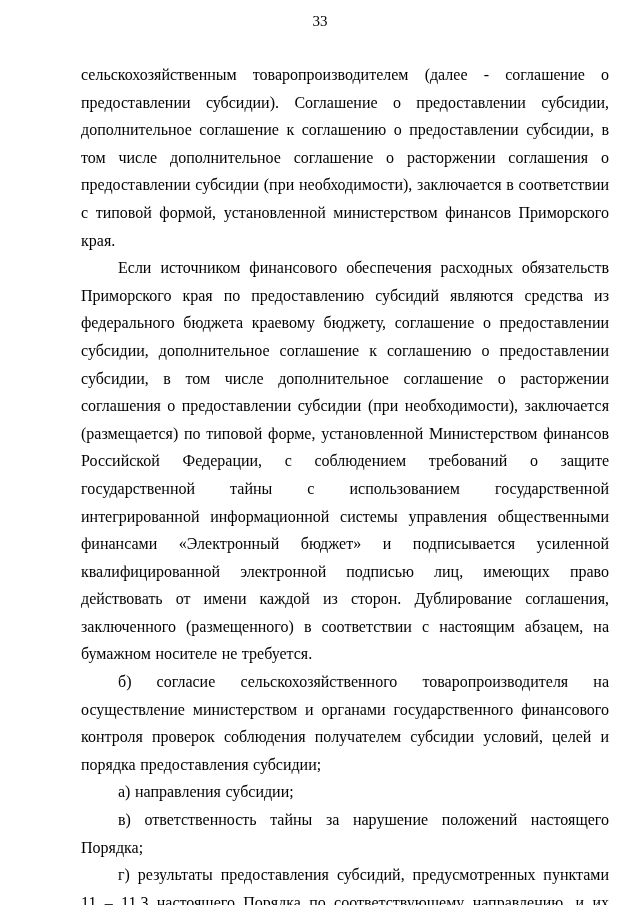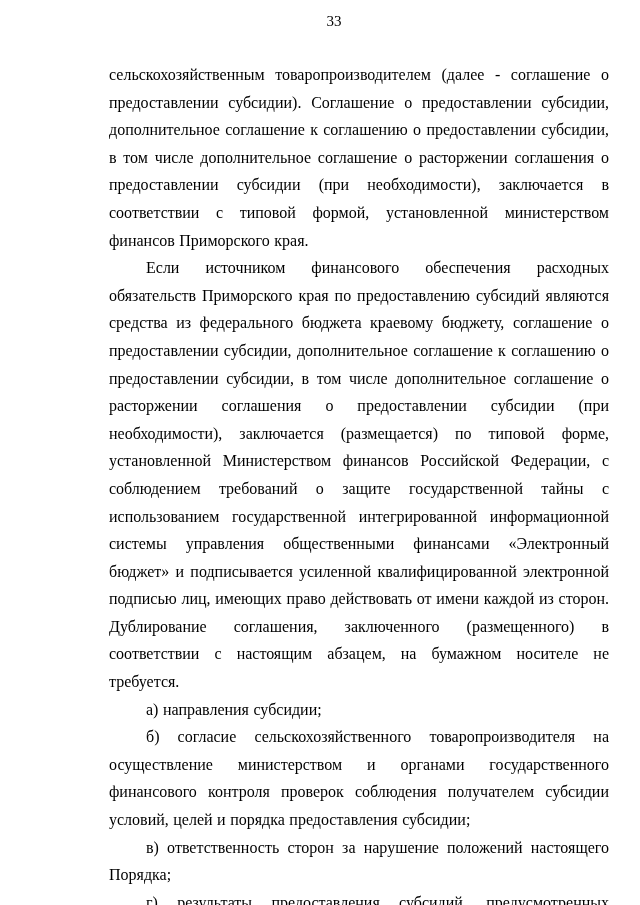--- a/index.html
+++ b/index.html
@@ -9,21 +9,20 @@
     height: 905px;
     overflow: hidden;
     color: #000000;
     font-family: "Liberation Serif", "DejaVu Serif", serif;
   }
   .page {
     width: 640px;
     height: 905px;
     background: #ffffff;
     position: relative;
-    padding-left: 28px;
   }
   .page-number {
     padding-top: 12px;
     text-align: center;
     font-size: 15px;
     line-height: 19px;
   }
   .content {
     margin-top: 30px;
     padding-left: 81px;
@@ -40,19 +39,19 @@
 </style>
 </head>
 <body>
 
 <div class="page">
   <div class="page-number">33</div>
 
   <div class="content">
     <p class="para no-indent">сельскохозяйственным товаропроизводителем (далее - соглашение о предоставлении субсидии). Соглашение о предоставлении субсидии, дополнительное соглашение к соглашению о предоставлении субсидии, в том числе дополнительное соглашение о расторжении соглашения о предоставлении субсидии (при необходимости), заключается в соответствии с типовой формой, установленной министерством финансов Приморского края.</p>
     <p class="para">Если источником финансового обеспечения расходных обязательств Приморского края по предоставлению субсидий являются средства из федерального бюджета краевому бюджету, соглашение о предоставлении субсидии, дополнительное соглашение к соглашению о предоставлении субсидии, в том числе дополнительное соглашение о расторжении соглашения о предоставлении субсидии (при необходимости), заключается (размещается) по типовой форме, установленной Министерством финансов Российской Федерации, с соблюдением требований о защите государственной тайны с использованием государственной интегрированной информационной системы управления общественными финансами «Электронный бюджет» и подписывается усиленной квалифицированной электронной подписью лиц, имеющих право действовать от имени каждой из сторон. Дублирование соглашения, заключенного (размещенного) в соответствии с настоящим абзацем, на бумажном носителе не требуется.</p>
+    <p class="para">б) согласие сельскохозяйственного товаропроизводителя на осуществление министерством и органами государственного финансового контроля проверок соблюдения получателем субсидии условий, целей и порядка предоставления субсидии;</p>
     <p class="para">а) направления субсидии;</p>
-    <p class="para">б) согласие сельскохозяйственного товаропроизводителя на осуществление министерством и органами государственного финансового контроля проверок соблюдения получателем субсидии условий, целей и порядка предоставления субсидии;</p>
-    <p class="para">в) ответственность сторон за нарушение положений настоящего Порядка;</p>
+    <p class="para">в) ответственность тайны за нарушение положений настоящего Порядка;</p>
     <p class="para">г) результаты предоставления субсидий, предусмотренных пунктами 11 – 11.3 настоящего Порядка по соответствующему направлению, и их значения;</p>
 
   </div>
 </div>
 
 </body></html>

